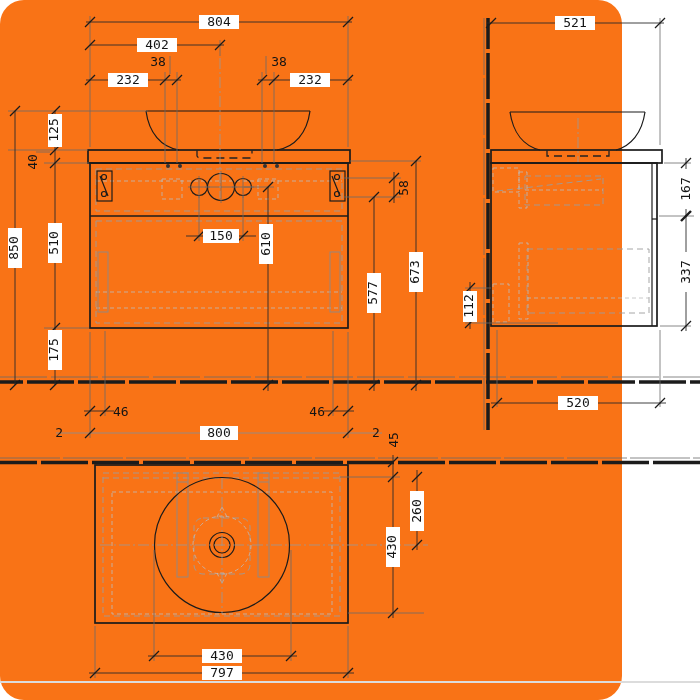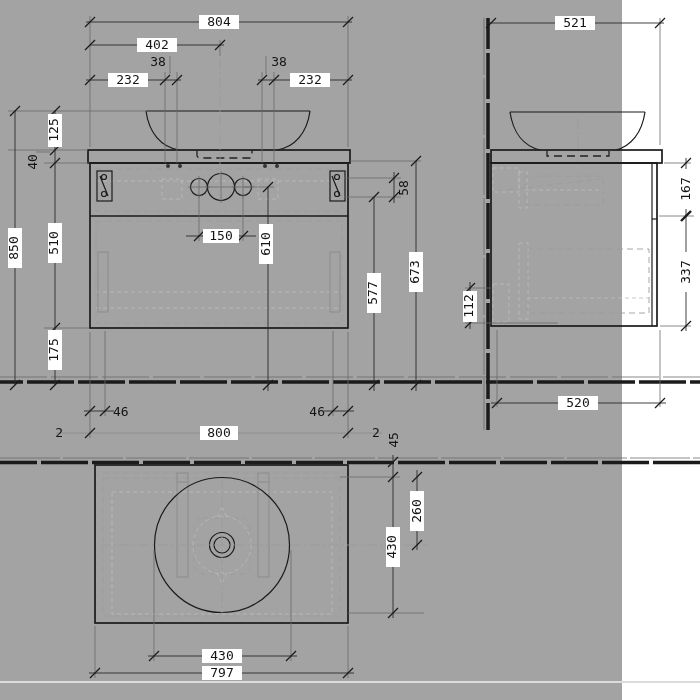--- a/index.html
+++ b/index.html
@@ -1,16 +1,16 @@
 <!DOCTYPE html>
 <html><head>
 <meta charset="utf-8">
 <style>
   html,body{margin:0;padding:0;background:#fff;}
-  .canvas{width:622px;height:700px;position:relative;background:#a3a3a3;font-family:"DejaVu Sans Mono", monospace;}
+  .canvas{width:622px;height:700px;position:relative;background:#f97316;font-family:"DejaVu Sans Mono", monospace;border-radius:24px;}
   svg text{font-family:"DejaVu Sans Mono", monospace;font-size:13px;fill:#141414;}
   .s1{stroke:#1b1b1b;stroke-width:1.2;fill:none;}
   .s2{stroke:#1b1b1b;stroke-width:1.7;fill:none;}
   .sd{stroke:#2a2a2a;stroke-width:0.9;fill:none;}
   .sx{stroke:#6a6a6a;stroke-width:0.8;fill:none;}
   .gray800{stroke:#8c8c8c;stroke-width:0.9;fill:none;}
   .g1{stroke:#9c9c9c;stroke-width:0.9;fill:none;stroke-dasharray:6 4;}
   .g2{stroke:#bdbdbd;stroke-width:0.8;fill:none;stroke-dasharray:4 3;}
   .gs{stroke:#8a8a8a;stroke-width:0.9;fill:none;}
   .dk{stroke:#222;stroke-width:1.3;fill:none;stroke-dasharray:8 5;}

